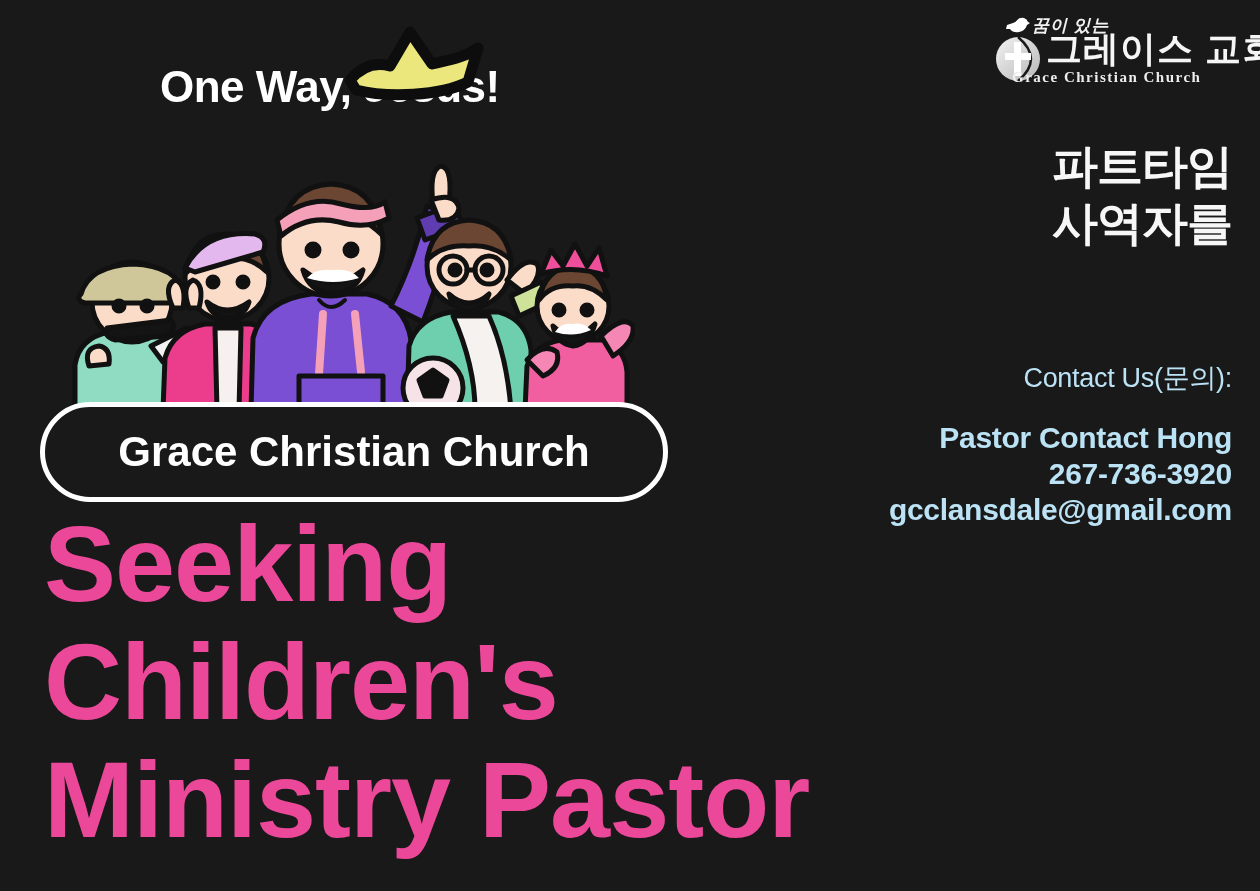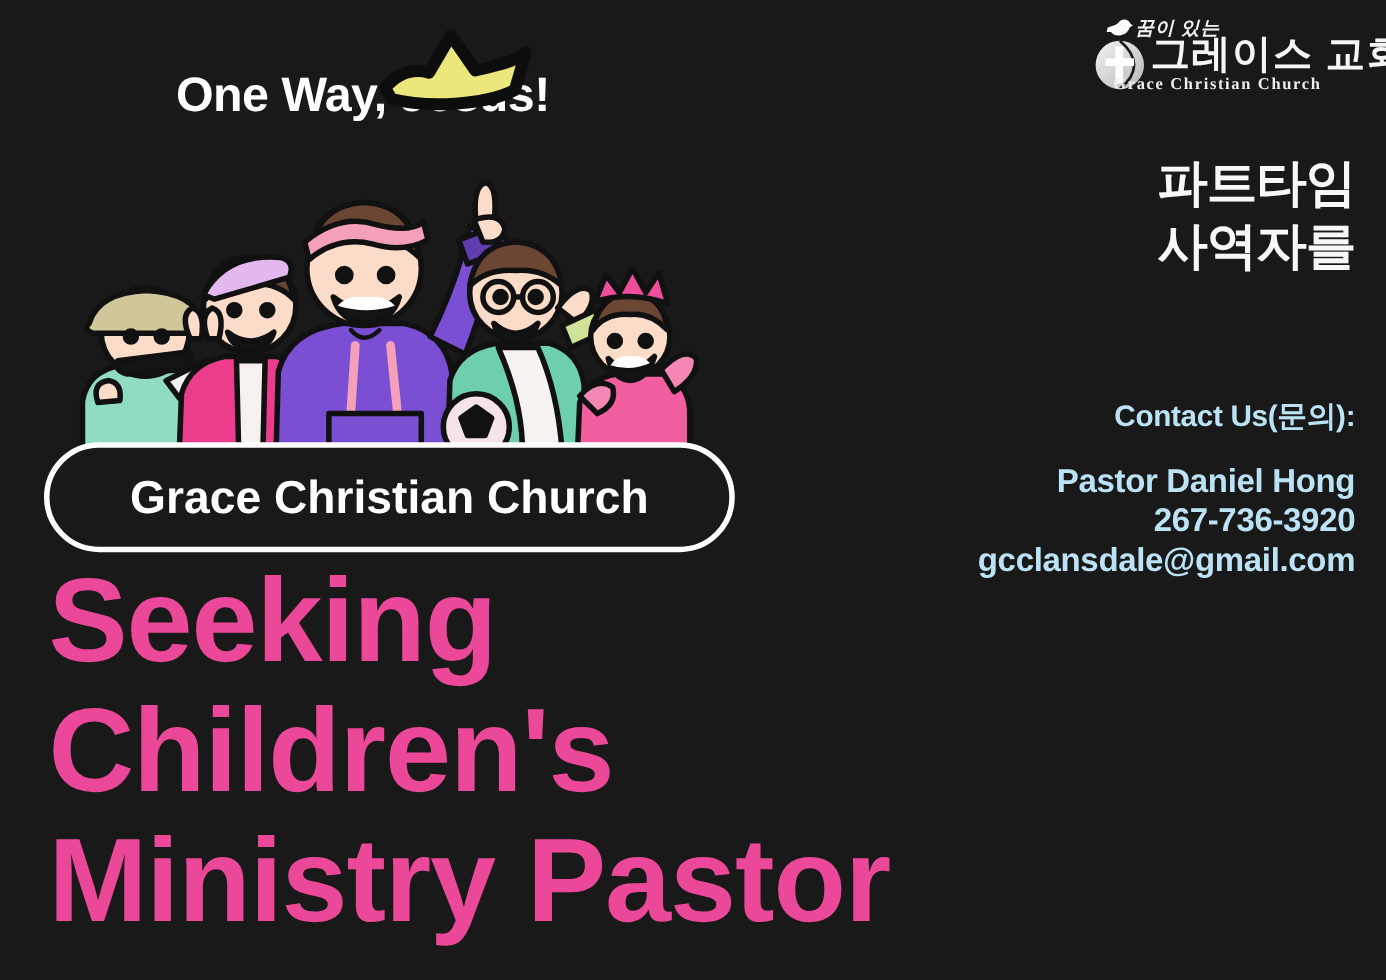--- a/index.html
+++ b/index.html
@@ -59,21 +59,21 @@
   
   .kr-head{
     position:absolute;right:28px;top:126px;width:420px;text-align:right;z-index:6;
     color:#f7f7f7;font-size:46px;font-weight:700;line-height:57px;letter-spacing:-1px;margin-top:12px;
   }
   .kr-head div{white-space:nowrap;}
 
   
   .contact-title{
     position:absolute;right:28px;top:360px;width:420px;text-align:right;z-index:6;
-    color:#bce3f5;font-size:27px;font-weight:700;white-space:nowrap;letter-spacing:-0.3px;
+    color:#bce3f5;font-size:27px;font-weight:400;white-space:nowrap;letter-spacing:-0.3px;
   }
   .contact-body{
     position:absolute;right:28px;top:420px;width:440px;text-align:right;z-index:6;
     color:#bce3f5;font-size:30px;font-weight:700;line-height:36px;letter-spacing:-0.3px;
   }
   .contact-body div{white-space:nowrap;}
 </style>
 </head>
 <body>
 
@@ -195,18 +195,18 @@
   <div class="logo-kr-main">그레이스 교회</div>
   <div class="logo-en">Grace  Christian  Church</div>
 
   <div class="kr-head">
     <div>파트타임</div>
     <div>사역자를</div>
   </div>
 
   <div class="contact-title">Contact Us(문의):</div>
   <div class="contact-body">
-    <div>Pastor Daniel Hong</div>
+    <div>Pastor Contact Hong</div>
     <div>267-736-3920</div>
     <div>gcclansdale@gmail.com</div>
   </div>
 
 </div>
 
 </body></html>

